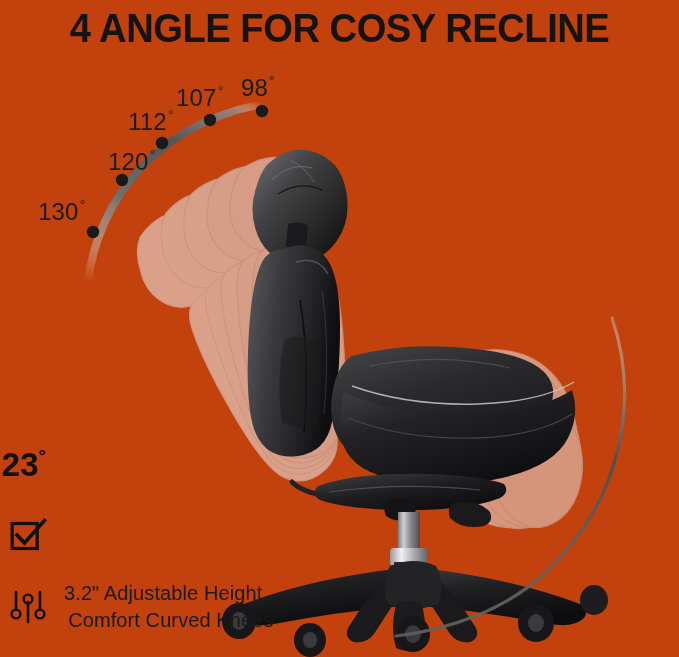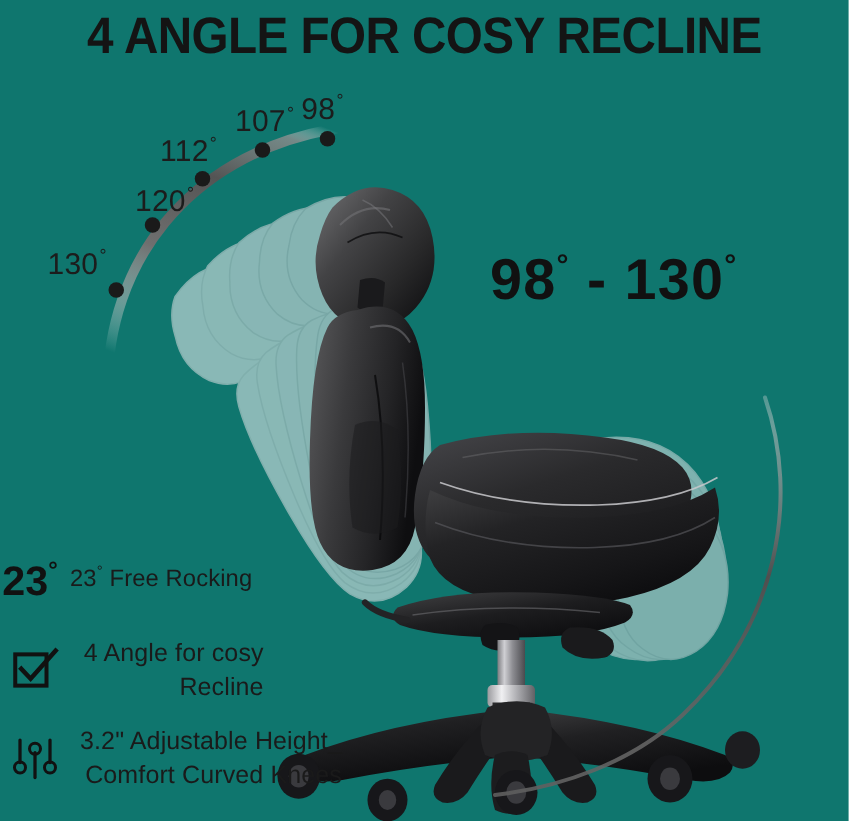--- a/index.html
+++ b/index.html
@@ -4,21 +4,21 @@
 <style>
   html, body {
     margin: 0;
     padding: 0;
     background: #ffffff;
   }
   #page {
     position: relative;
     width: 679px;
     height: 657px;
-    background: #0f766e;
+    background: #c2410c;
     overflow: hidden;
     font-family: "Liberation Sans", sans-serif;
     -webkit-font-smoothing: antialiased;
   }
 
   
   #title {
     position: absolute;
     left: 0;
     top: 0;
@@ -61,21 +61,21 @@
     font-size: 14px;
     vertical-align: super;
     line-height: 0;
     position: relative;
     top: -1px;
     left: 1px;
   }
   #lbl-130 { left: 38px;  top: 198px; text-align: right; }
   #lbl-120 { left: 76px;  top: 148px; }
   #lbl-112 { left: 128px; top: 108px; }
-  #lbl-107 { left: 176px; top: 84px; margin-left: 12px;  }
+  #lbl-107 { left: 176px; top: 84px;  }
   #lbl-98  { left: 241px; top: 74px;  }
 
   
   #range {
     position: absolute;
     left: 392px;
     top: 196px;
     font-family: "Liberation Sans", sans-serif;
     font-weight: 700;
     font-size: 46px;
@@ -351,40 +351,36 @@
         <circle cx="262" cy="111" r="6.2" fill="#1a1a1a"></circle>
       </g>
   </svg>
 
   <div id="lbl-130" class="angle-label" style="left: 38px; top: 198px;"><span>130</span><span class="deg">°</span></div>
   <div id="lbl-120" class="angle-label" style="left: 76px; top: 148px; margin-left: 32px;"><span>120</span><span class="deg">°</span></div>
   <div id="lbl-112" class="angle-label" style="left: 128px; top: 108px;"><span>112</span><span class="deg">°</span></div>
   <div id="lbl-107" class="angle-label" style="left: 176px; top: 84px;"><span>107</span><span class="deg">°</span></div>
   <div id="lbl-98" class="angle-label" style="left: 241px; top: 74px;"><span>98</span><span class="deg">°</span></div>
 
-  <div id="range"><span>98</span><span class="deg">°</span>&nbsp;<span>-</span>&nbsp;<span>130</span><span class="deg">°</span></div>
 
   <div id="features">
 
     <div class="feature-row" id="feature-0">
       <div class="feature-icon">
         <span class="icon-23"><span>23</span><span class="deg">°</span></span>
       </div>
-      <div class="feature-text"><span>23</span><span class="deg">°</span><span> Free Rocking</span></div>
     </div>
 
     <div class="feature-row" id="feature-1">
       <div class="feature-icon">
         <svg width="38" height="36" viewBox="0 0 38 36" xmlns="http://www.w3.org/2000/svg">
           <rect x="2.2" y="6.5" width="25" height="25" fill="none" stroke="#111111" stroke-width="3.2"></rect>
           <path d="M7 18 L14.5 26 L34.5 3.5" fill="none" stroke="#111111" stroke-width="3.6" stroke-linecap="square" stroke-linejoin="miter"></path>
         </svg>
       </div>
-      <div class="feature-text">4 Angle for cosy
-Recline</div>
     </div>
 
     <div class="feature-row" id="feature-2">
       <div class="feature-icon">
         <svg width="38" height="38" viewBox="0 0 38 38" xmlns="http://www.w3.org/2000/svg">
           <line x1="6" y1="4" x2="6" y2="22" stroke="#111111" stroke-width="2.6" stroke-linecap="round"></line>
           <circle cx="6" cy="26" r="4.4" fill="none" stroke="#111111" stroke-width="2.4"></circle>
           <line x1="18" y1="14" x2="18" y2="34" stroke="#111111" stroke-width="2.6" stroke-linecap="round"></line>
           <circle cx="18" cy="11" r="4.4" fill="none" stroke="#111111" stroke-width="2.4"></circle>
           <line x1="30" y1="4" x2="30" y2="22" stroke="#111111" stroke-width="2.6" stroke-linecap="round"></line>

